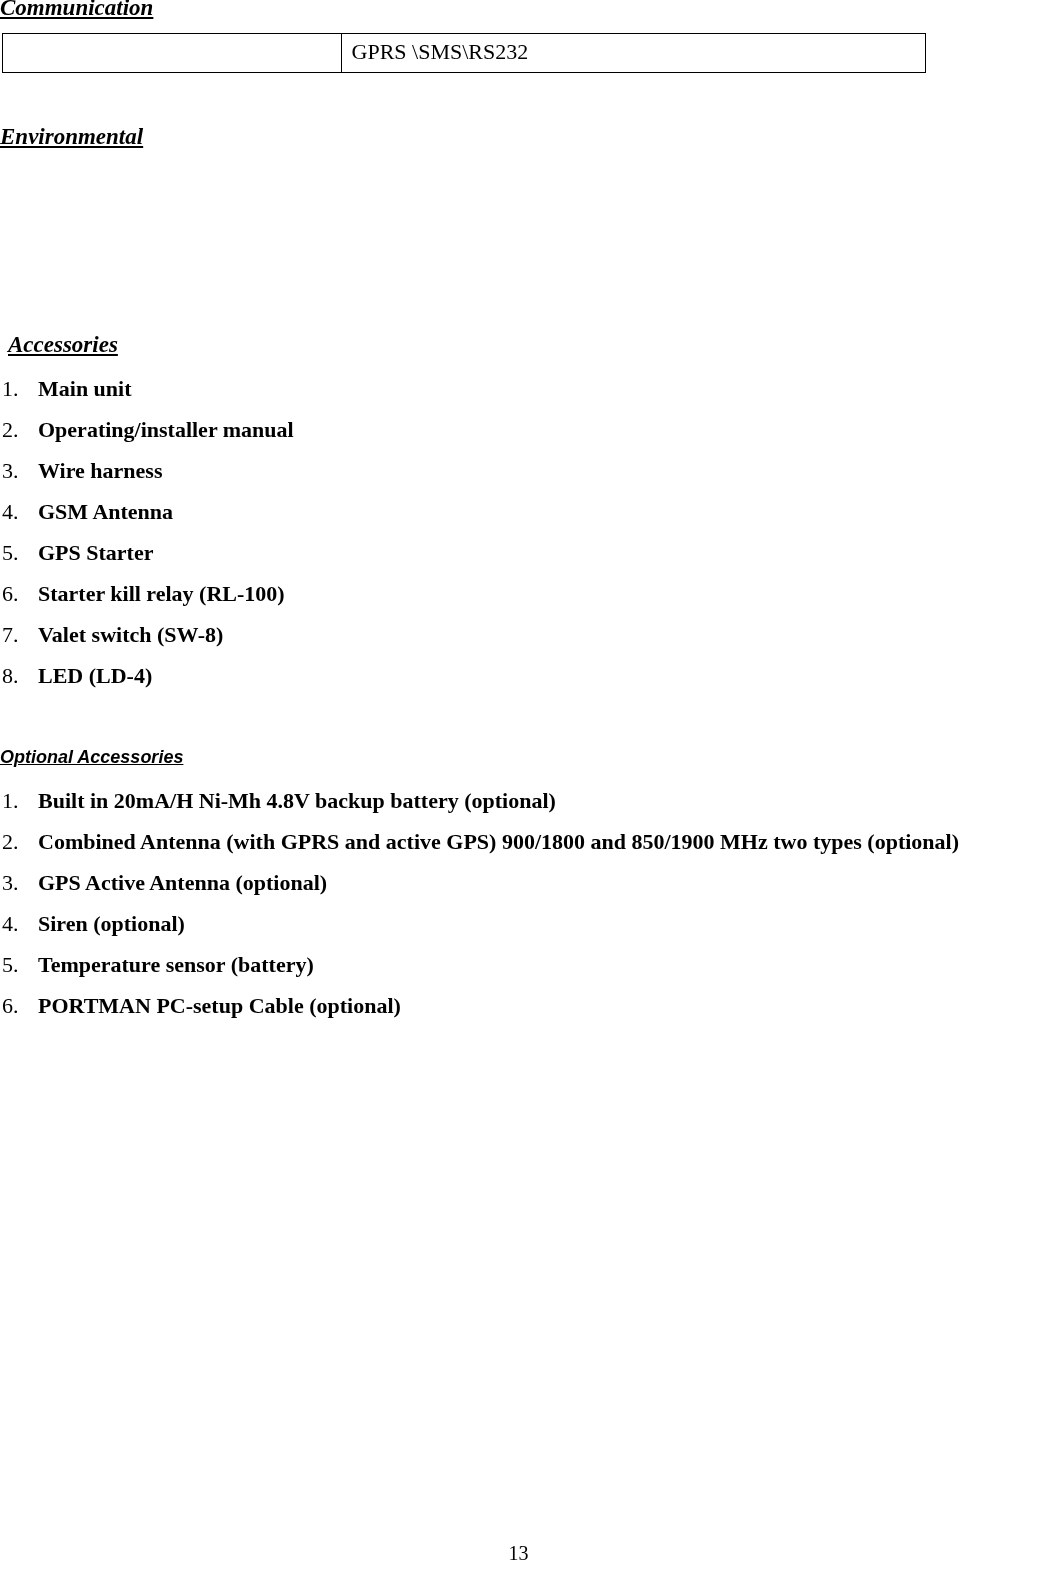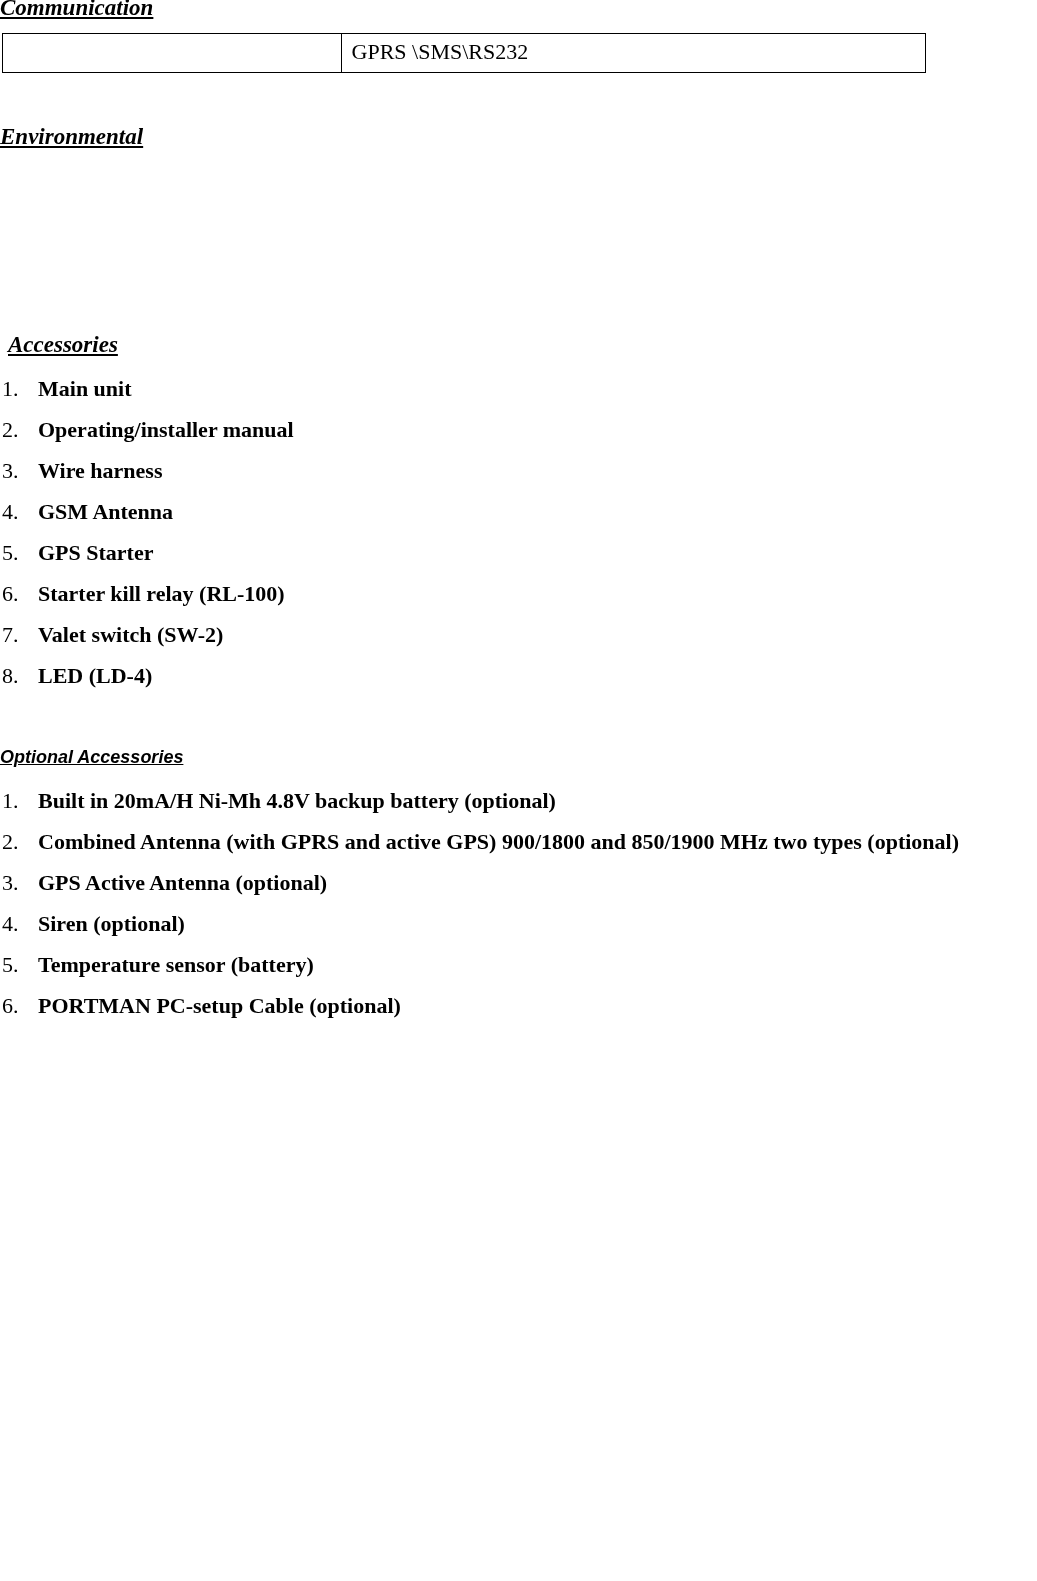--- a/index.html
+++ b/index.html
@@ -154,21 +154,21 @@
     <div class="li">
       <span class="num">5.</span>
       <span class="txt">GPS Starter</span>
     </div>
     <div class="li">
       <span class="num">6.</span>
       <span class="txt">Starter kill relay (RL-100)</span>
     </div>
     <div class="li">
       <span class="num">7.</span>
-      <span class="txt">Valet switch (SW-2)</span>
+      <span class="txt">Valet switch (SW-8)</span>
     </div>
     <div class="li">
       <span class="num">8.</span>
       <span class="txt">LED (LD-4)</span>
     </div>
   </div>
 
   <div class="blk heading-sans" id="optional-heading">Optional Accessories</div>
 
   <div class="blk numlist" id="optional-list">
@@ -191,14 +191,15 @@
     <div class="li">
       <span class="num">5.</span>
       <span class="txt">Temperature sensor (battery)</span>
     </div>
     <div class="li">
       <span class="num">6.</span>
       <span class="txt">PORTMAN PC-setup Cable (optional)</span>
     </div>
   </div>
 
+  <div id="page-number">13</div>
 
 </div>
 
 </body></html>

